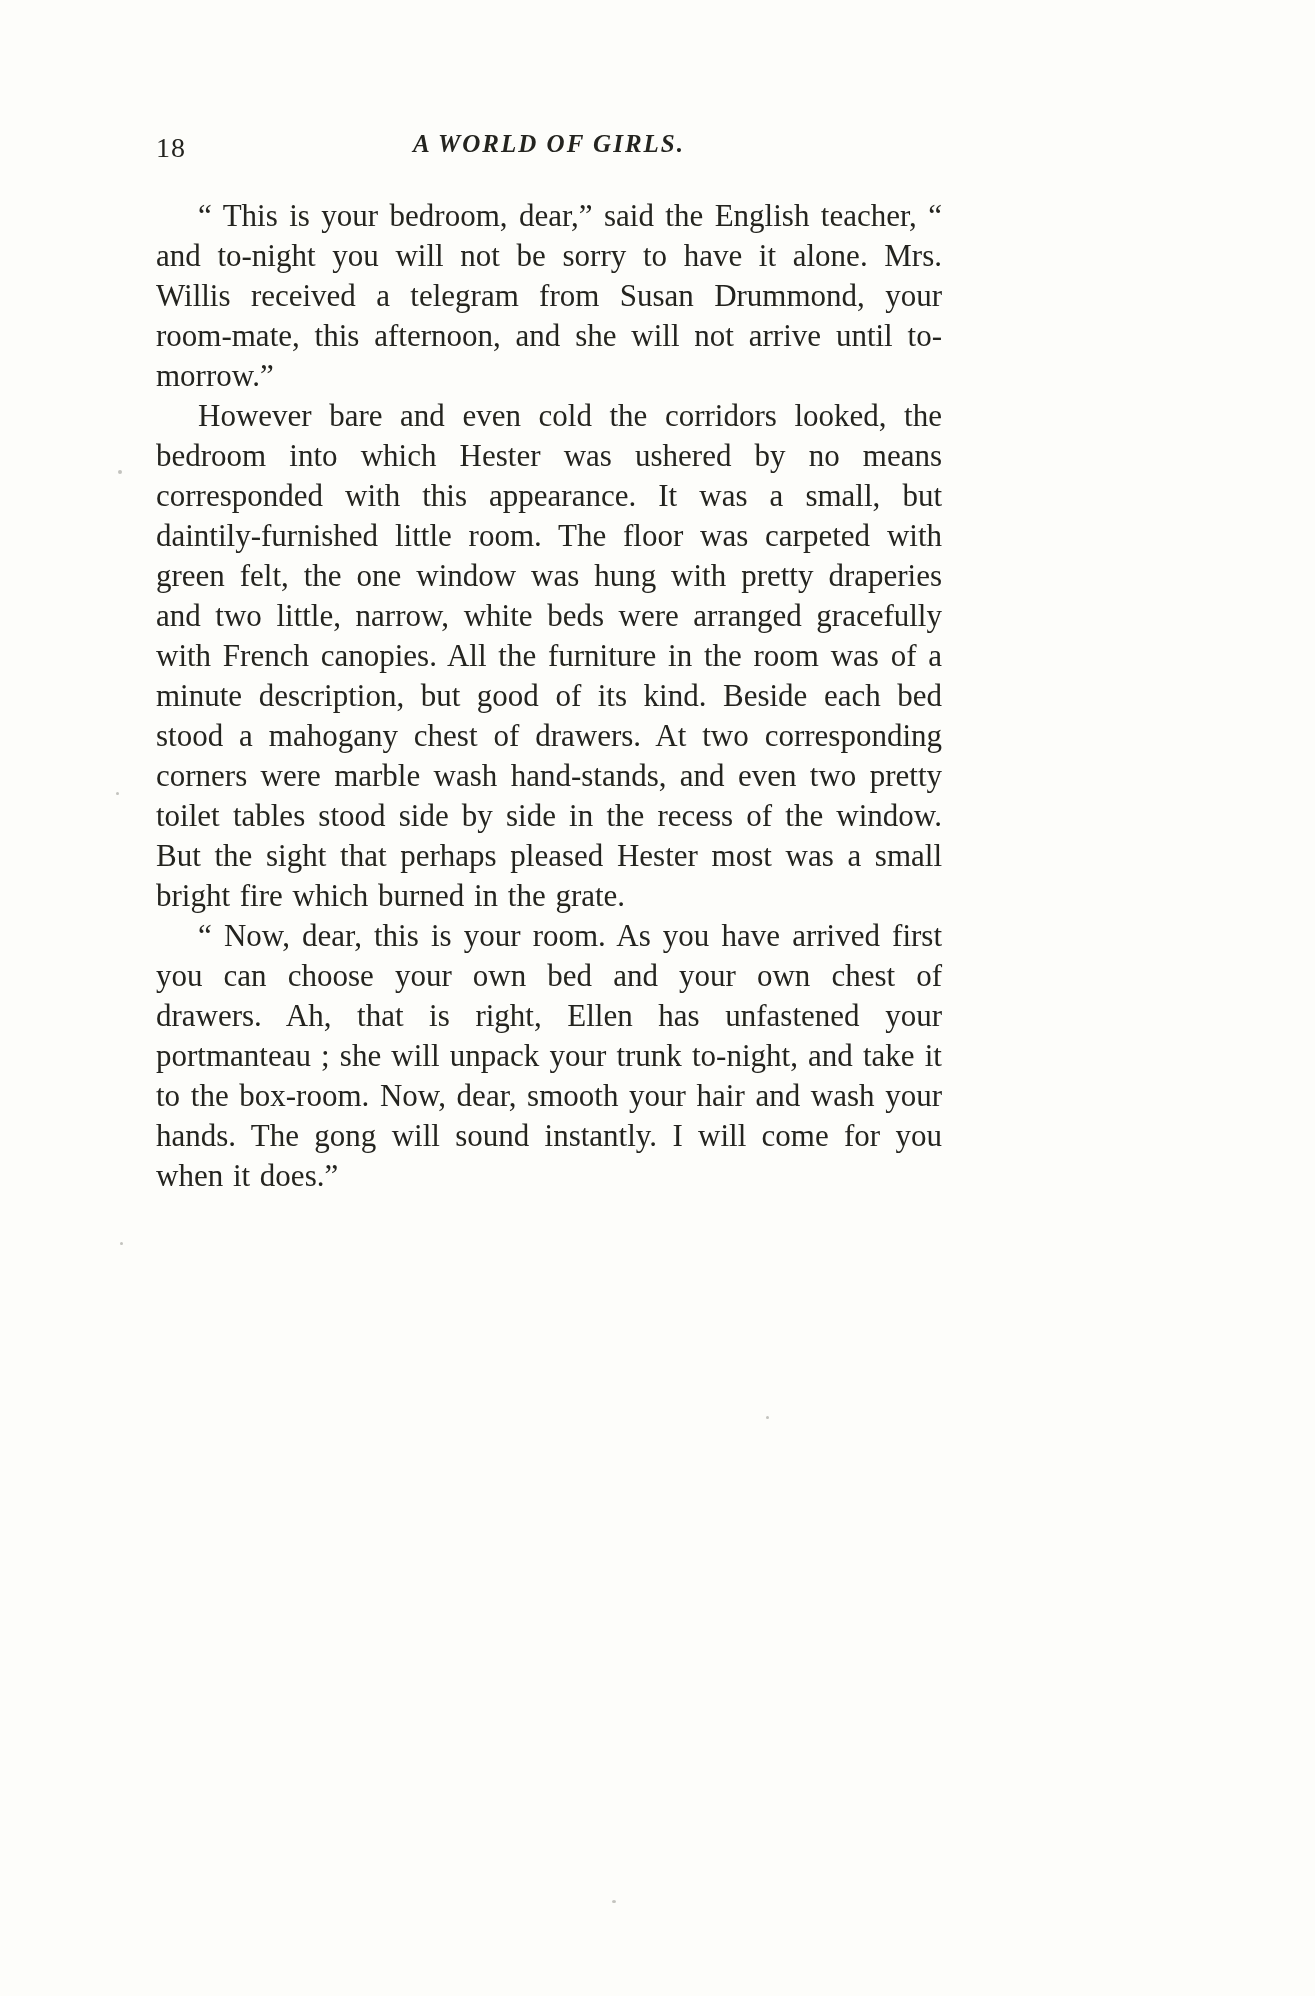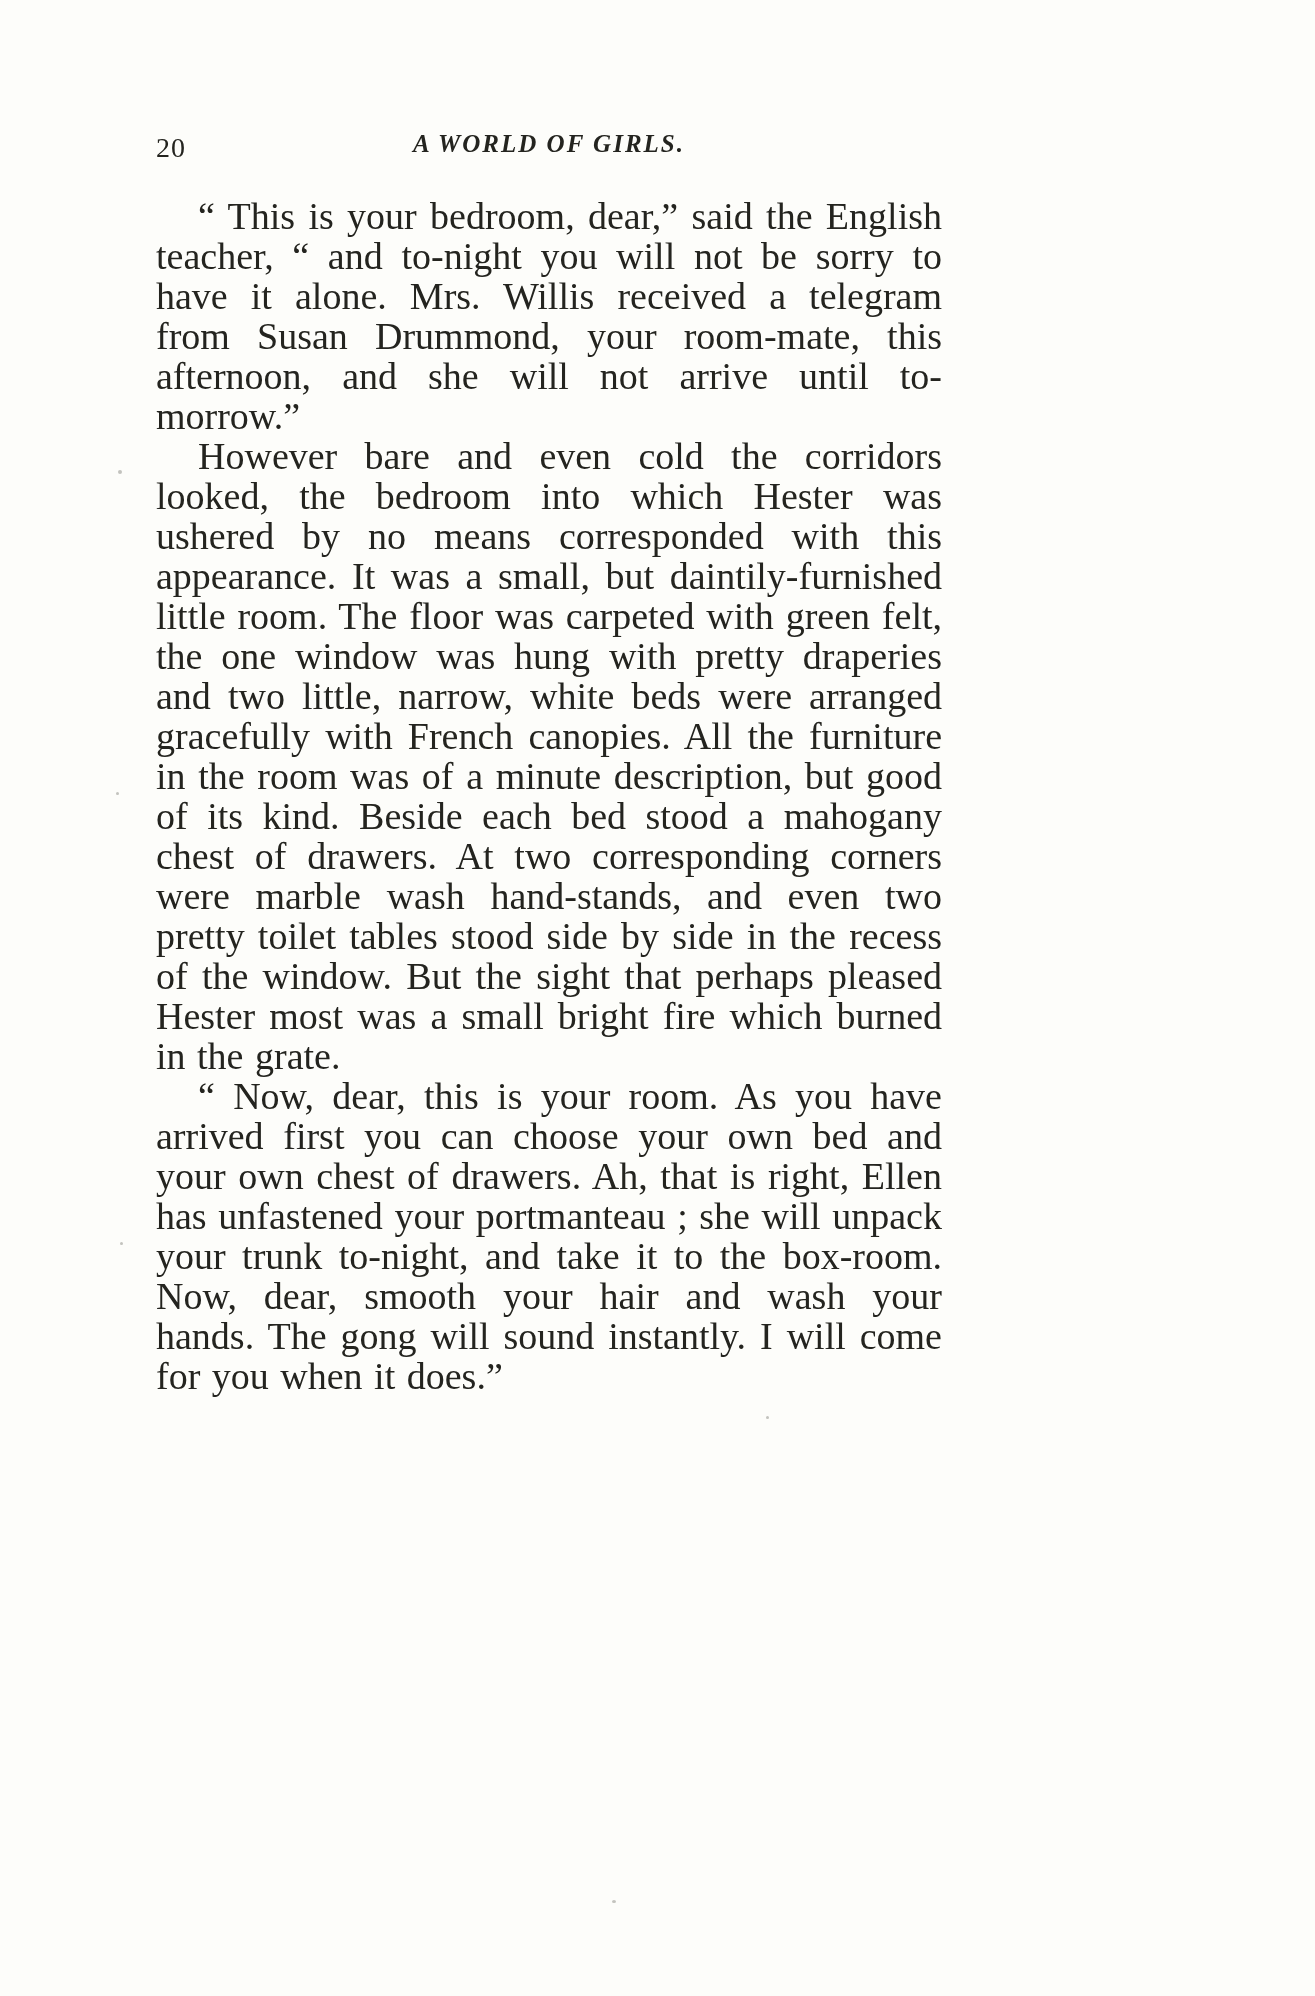--- a/index.html
+++ b/index.html
@@ -38,21 +38,21 @@
   .running-title {
     display: block;
     text-align: center;
     font-style: italic;
     font-weight: bold;
     font-size: 25px;
     letter-spacing: 2px;
   }
   .body-text p {
     margin: 0;
-    font-size: 38px;
+    font-size: 31px;
     line-height: 40px;
     text-align: justify;
     text-indent: 42px;
     word-spacing: 2px;
   }
   
   .speck {
     position: absolute;
     background: #8a8a82;
     border-radius: 50%;
@@ -65,21 +65,21 @@
   .speck-5 { left: 766px; top: 1416px; width: 3px; height: 3px; }
 </style>
 </head>
 <body>
 
 <div class="page">
 
   <div class="content">
 
     <div class="page-header">
-      <span class="page-number">20</span>
+      <span class="page-number">18</span>
       <span class="running-title">A WORLD OF GIRLS.</span>
     </div>
 
     <div class="body-text">
       <p>“ This is your bedroom, dear,” said the English teacher, “ and to-night you will not be sorry to have it alone. Mrs. Willis received a telegram from Susan Drummond, your room-mate, this afternoon, and she will not arrive until to-morrow.”</p>
       <p>However bare and even cold the corridors looked, the bedroom into which Hester was ushered by no means corresponded with this appearance. It was a small, but daintily-furnished little room. The floor was carpeted with green felt, the one window was hung with pretty draperies and two little, narrow, white beds were arranged gracefully with French canopies. All the furniture in the room was of a minute description, but good of its kind. Beside each bed stood a mahogany chest of drawers. At two corresponding corners were marble wash hand-stands, and even two pretty toilet tables stood side by side in the recess of the window. But the sight that perhaps pleased Hester most was a small bright fire which burned in the grate.</p>
       <p>“ Now, dear, this is your room. As you have arrived first you can choose your own bed and your own chest of drawers. Ah, that is right, Ellen has unfastened your portmanteau ; she will unpack your trunk to-night, and take it to the box-room. Now, dear, smooth your hair and wash your hands. The gong will sound instantly. I will come for you when it does.”</p>
     </div>
 
   </div>

